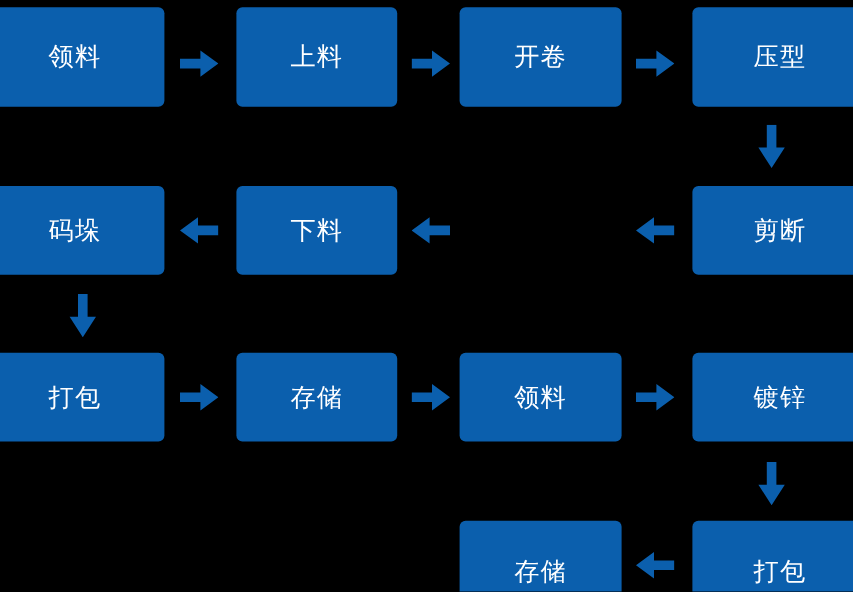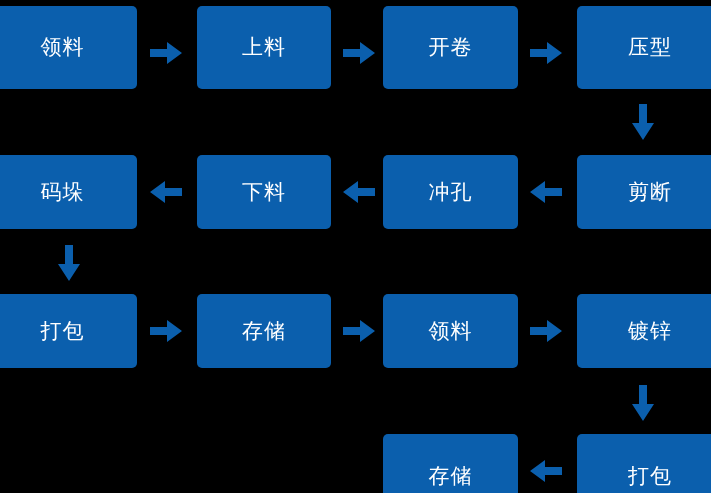--- a/index.html
+++ b/index.html
@@ -61,23 +61,20 @@
       <span class="node-label">开卷</span>
     </div>
     <div class="node" style="left: 577px; top: -10px; width: 146px; height: 83px; background: rgb(11, 95, 173); color: rgb(255, 255, 255);">
       <span class="node-label">压型</span>
     </div>
     <div class="node" style="left: -12px; top: 139px; width: 149px; height: 74px; background: rgb(11, 95, 173); color: rgb(255, 255, 255);">
       <span class="node-label">码垛</span>
     </div>
     <div class="node" style="left: 197px; top: 139px; width: 134px; height: 74px; background: rgb(11, 95, 173); color: rgb(255, 255, 255);">
       <span class="node-label">下料</span>
-    </div>
-    <div class="node" style="left: 383px; top: 139px; width: 135px; height: 74px; background: rgb(11, 95, 173); color: rgb(255, 255, 255);">
-      <span class="node-label">冲孔</span>
     </div>
     <div class="node" style="left: 577px; top: 139px; width: 146px; height: 74px; background: rgb(11, 95, 173); color: rgb(255, 255, 255);">
       <span class="node-label">剪断</span>
     </div>
     <div class="node" style="left: -12px; top: 278px; width: 149px; height: 74px; background: rgb(11, 95, 173); color: rgb(255, 255, 255);">
       <span class="node-label">打包</span>
     </div>
     <div class="node" style="left: 197px; top: 278px; width: 134px; height: 74px; background: rgb(11, 95, 173); color: rgb(255, 255, 255);">
       <span class="node-label">存储</span>
     </div>

